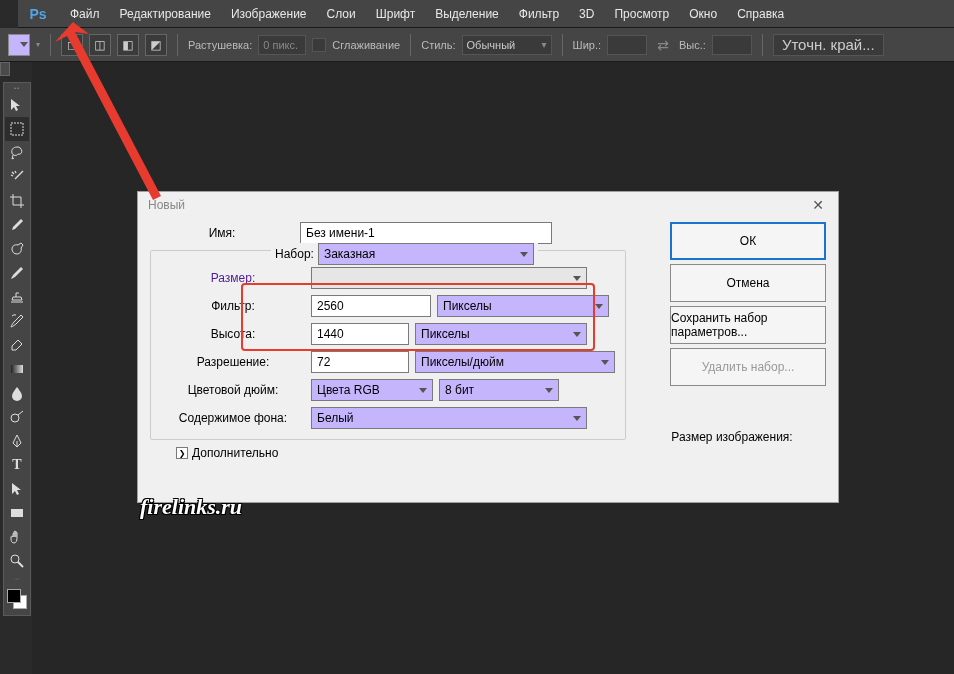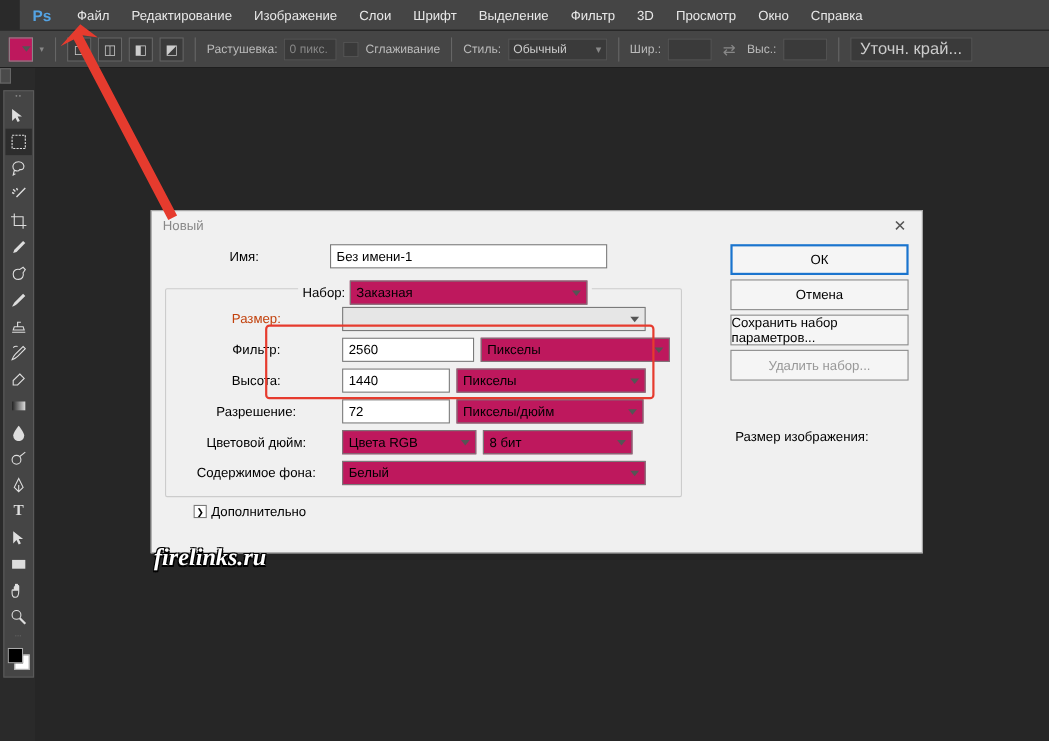--- a/index.html
+++ b/index.html
@@ -43,31 +43,31 @@
 
 .dialog { position: absolute; left: 137px; top: 191px; width: 702px; height: 312px; background: #f0f0f0; border: 1px solid #a0a0a0; font-size: 12px; color: #000; }
 .dlg-title { height: 26px; display: flex; align-items: center; justify-content: space-between; padding: 0 10px; color: #888; font-size: 12px; }
 .dlg-close { color: #555; font-size: 14px; cursor: default; padding: 0 4px; }
 .dlg-body { display: flex; padding: 4px 12px 12px 12px; gap: 12px; }
 .dlg-left { flex: 1; }
 .dlg-right { width: 204px; display: flex; flex-direction: column; gap: 4px; }
 
 .row { display: flex; align-items: center; margin-bottom: 6px; }
 .row-label { text-align: center; width: 150px; padding-right: 6px; font-size: 12px; }
-.row-label.dim { color: #c2410c; }
+.row-label.dim { color: #4c1d95; }
 .txt-input { height: 22px; border: 1px solid #7a7a7a; background: #fff; padding: 0 5px; font-size: 12px; }
-.sel { height: 22px; border: 1px solid #7a7a7a; background: #be185d; padding: 0 5px; font-size: 12px; display: flex; align-items: center; justify-content: space-between; }
+.sel { height: 22px; border: 1px solid #7a7a7a; background: #c4b5fd; padding: 0 5px; font-size: 12px; display: flex; align-items: center; justify-content: space-between; }
 .sel::after { content: ""; width: 0; height: 0; border-left: 4px solid transparent; border-right: 4px solid transparent; border-top: 5px solid #555; margin-left: 6px; }
 .sel.disabled { background: #e6e6e6; color: #aaa; }
 
-.group { border: 1px solid #ccc; border-radius: 2px; padding: 10px 10px 4px 10px; position: relative; margin-top: 18px; }
+.group { border: 1px solid #ccc; border-radius: 2px; padding: 10px 10px 4px 10px; position: relative; margin-top: 6px; }
 .group-legend { position: absolute; top: -8px; left: 120px; background: #f0f0f0; padding: 0 4px; font-size: 12px; display: flex; align-items: center; gap: 4px; }
 .redbox { position: absolute; border: 2px solid #e63b2e; border-radius: 4px; pointer-events: none; }
 
-.btn { height: 28px; border: 1px solid #8a8a8a; background: #f5f5f5; display: flex; align-items: center; justify-content: center; font-size: 12px; cursor: default; margin-left: 32px; }
+.btn { height: 38px; border: 1px solid #8a8a8a; background: #f5f5f5; display: flex; align-items: center; justify-content: center; font-size: 12px; cursor: default; margin-left: 32px; }
 .btn.primary { border: 2px solid #1a74ce; }
 .btn.disabled { color: #999; }
 
 .sizeinfo { text-align: center; margin-top: 40px; font-size: 12px; }
 .sizeinfo .v { margin-top: 10px; }
 
 .advanced-row { display: flex; align-items: center; gap: 4px; margin-top: 6px; margin-left: 26px; font-size: 12px; }
 .adv-toggle { width: 12px; height: 12px; border: 1px solid #7a7a7a; background: #fff; display: flex; align-items: center; justify-content: center; font-size: 8px; }
 
 
@@ -278,31 +278,31 @@
           <input class="txt-input" style="width: 98px;" value="1440">
           <div style="width:6px"></div>
           <div class="sel" style="width:172px">
               <span>Пикселы</span>
             </div>
         </div>
         <div class="row">
           <div class="row-label">Разрешение:</div>
           <input class="txt-input" style="width: 98px;" value="72">
           <div style="width:6px"></div>
-          <div class="sel" style="width:170px">
+          <div class="sel" style="width:200px">
               <span>Пикселы/дюйм</span>
             </div>
         </div>
         <div class="row">
           <div class="row-label">Цветовой дюйм:</div>
           <div class="sel" style="width:122px">
               <span>Цвета RGB</span>
             </div>
           <div style="width:6px"></div>
-          <div class="sel" style="width:136px">
+          <div class="sel" style="width:120px">
               <span>8 бит</span>
             </div>
         </div>
         <div class="row">
           <div class="row-label">Содержимое фона:</div>
           <div class="sel" style="width:276px">
               <span>Белый</span>
             </div>
         </div>
 

